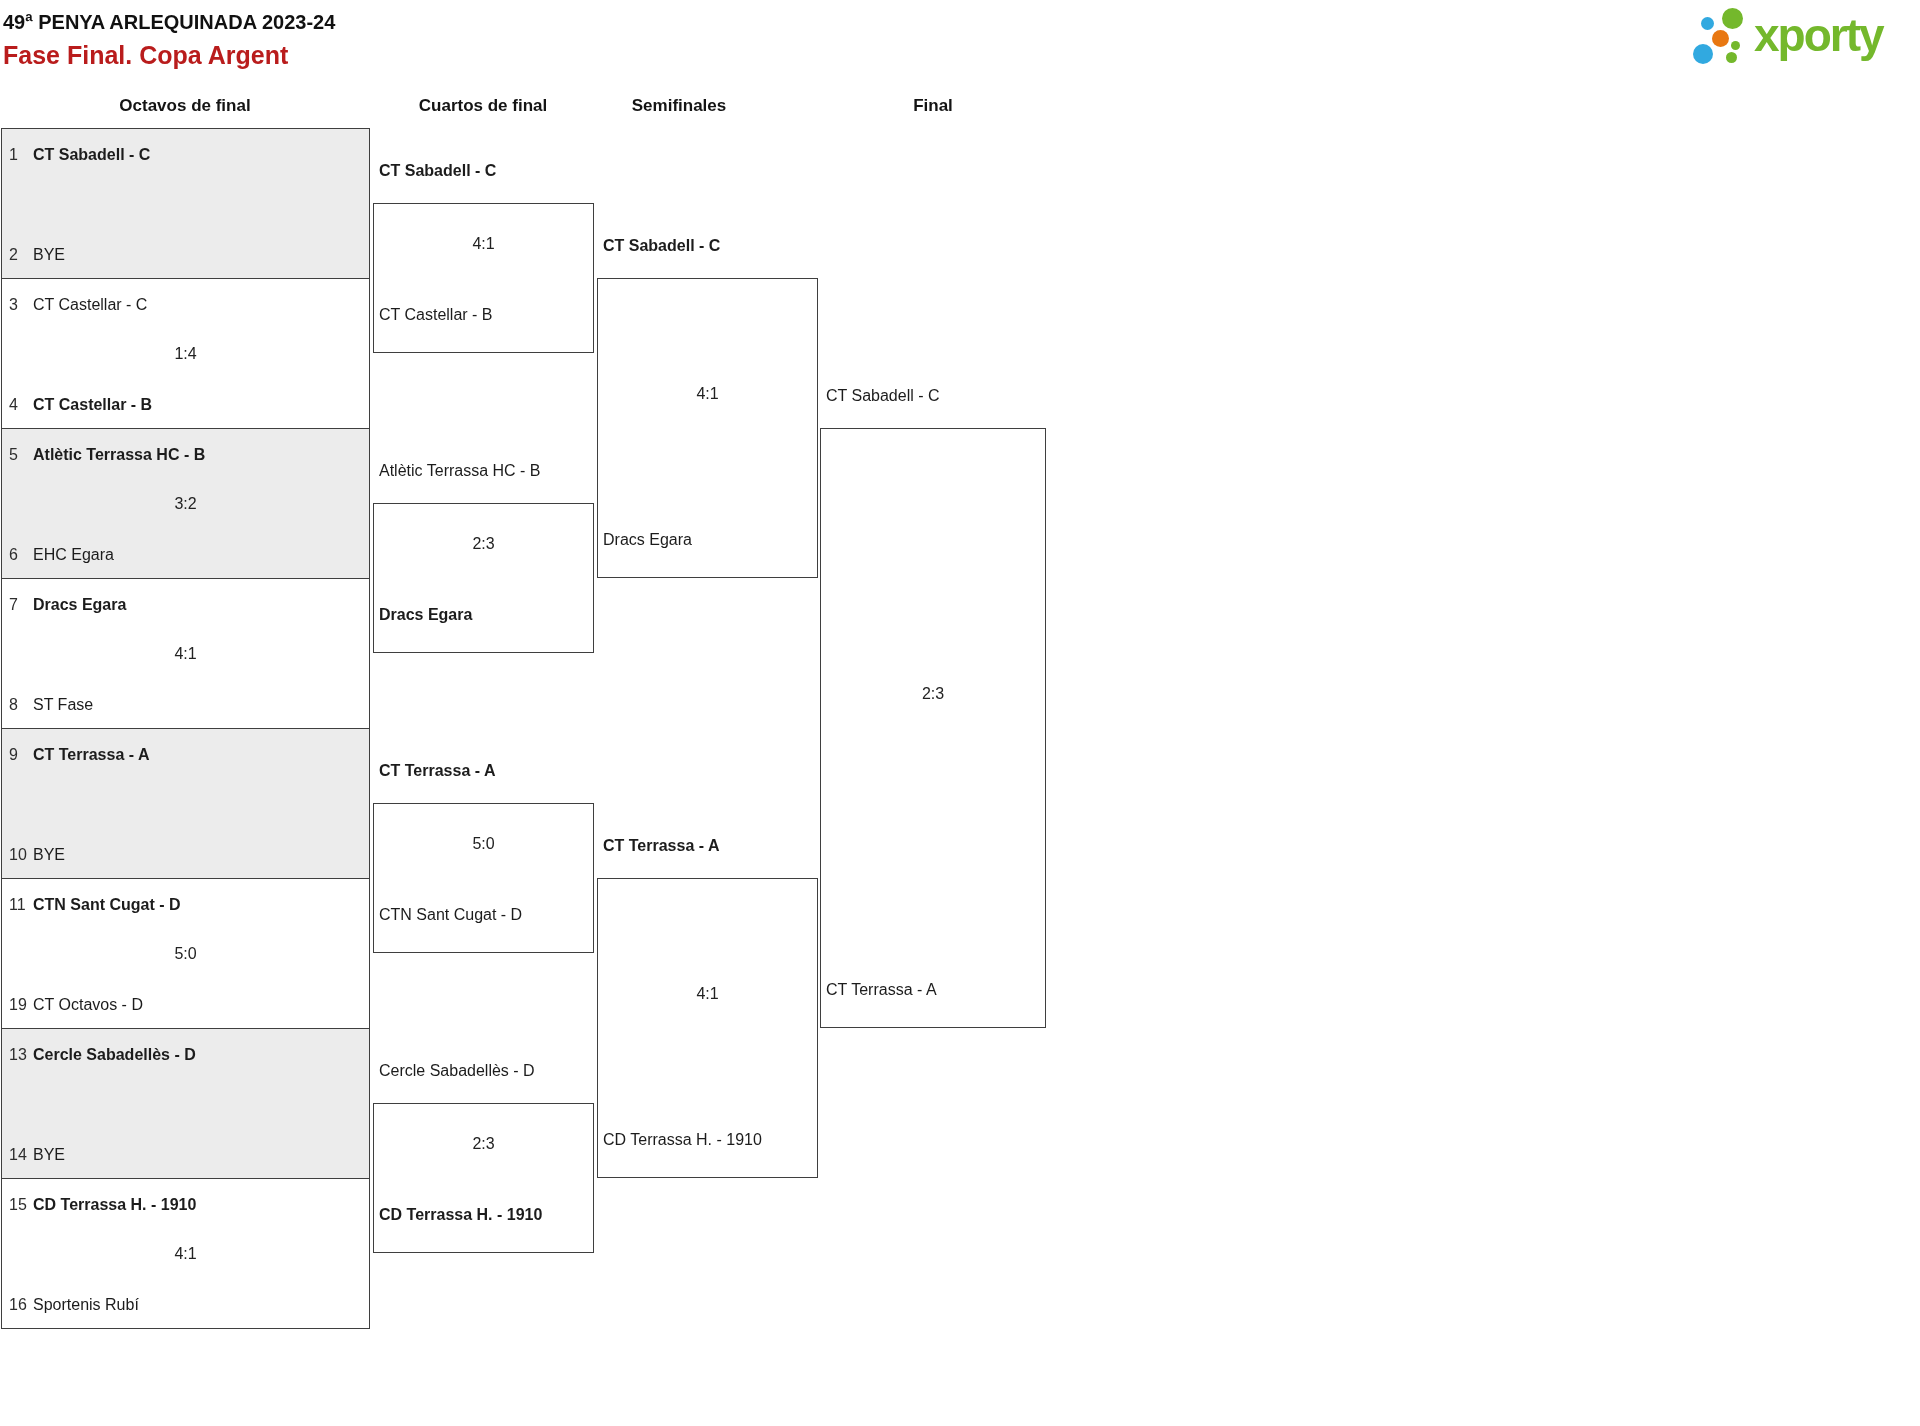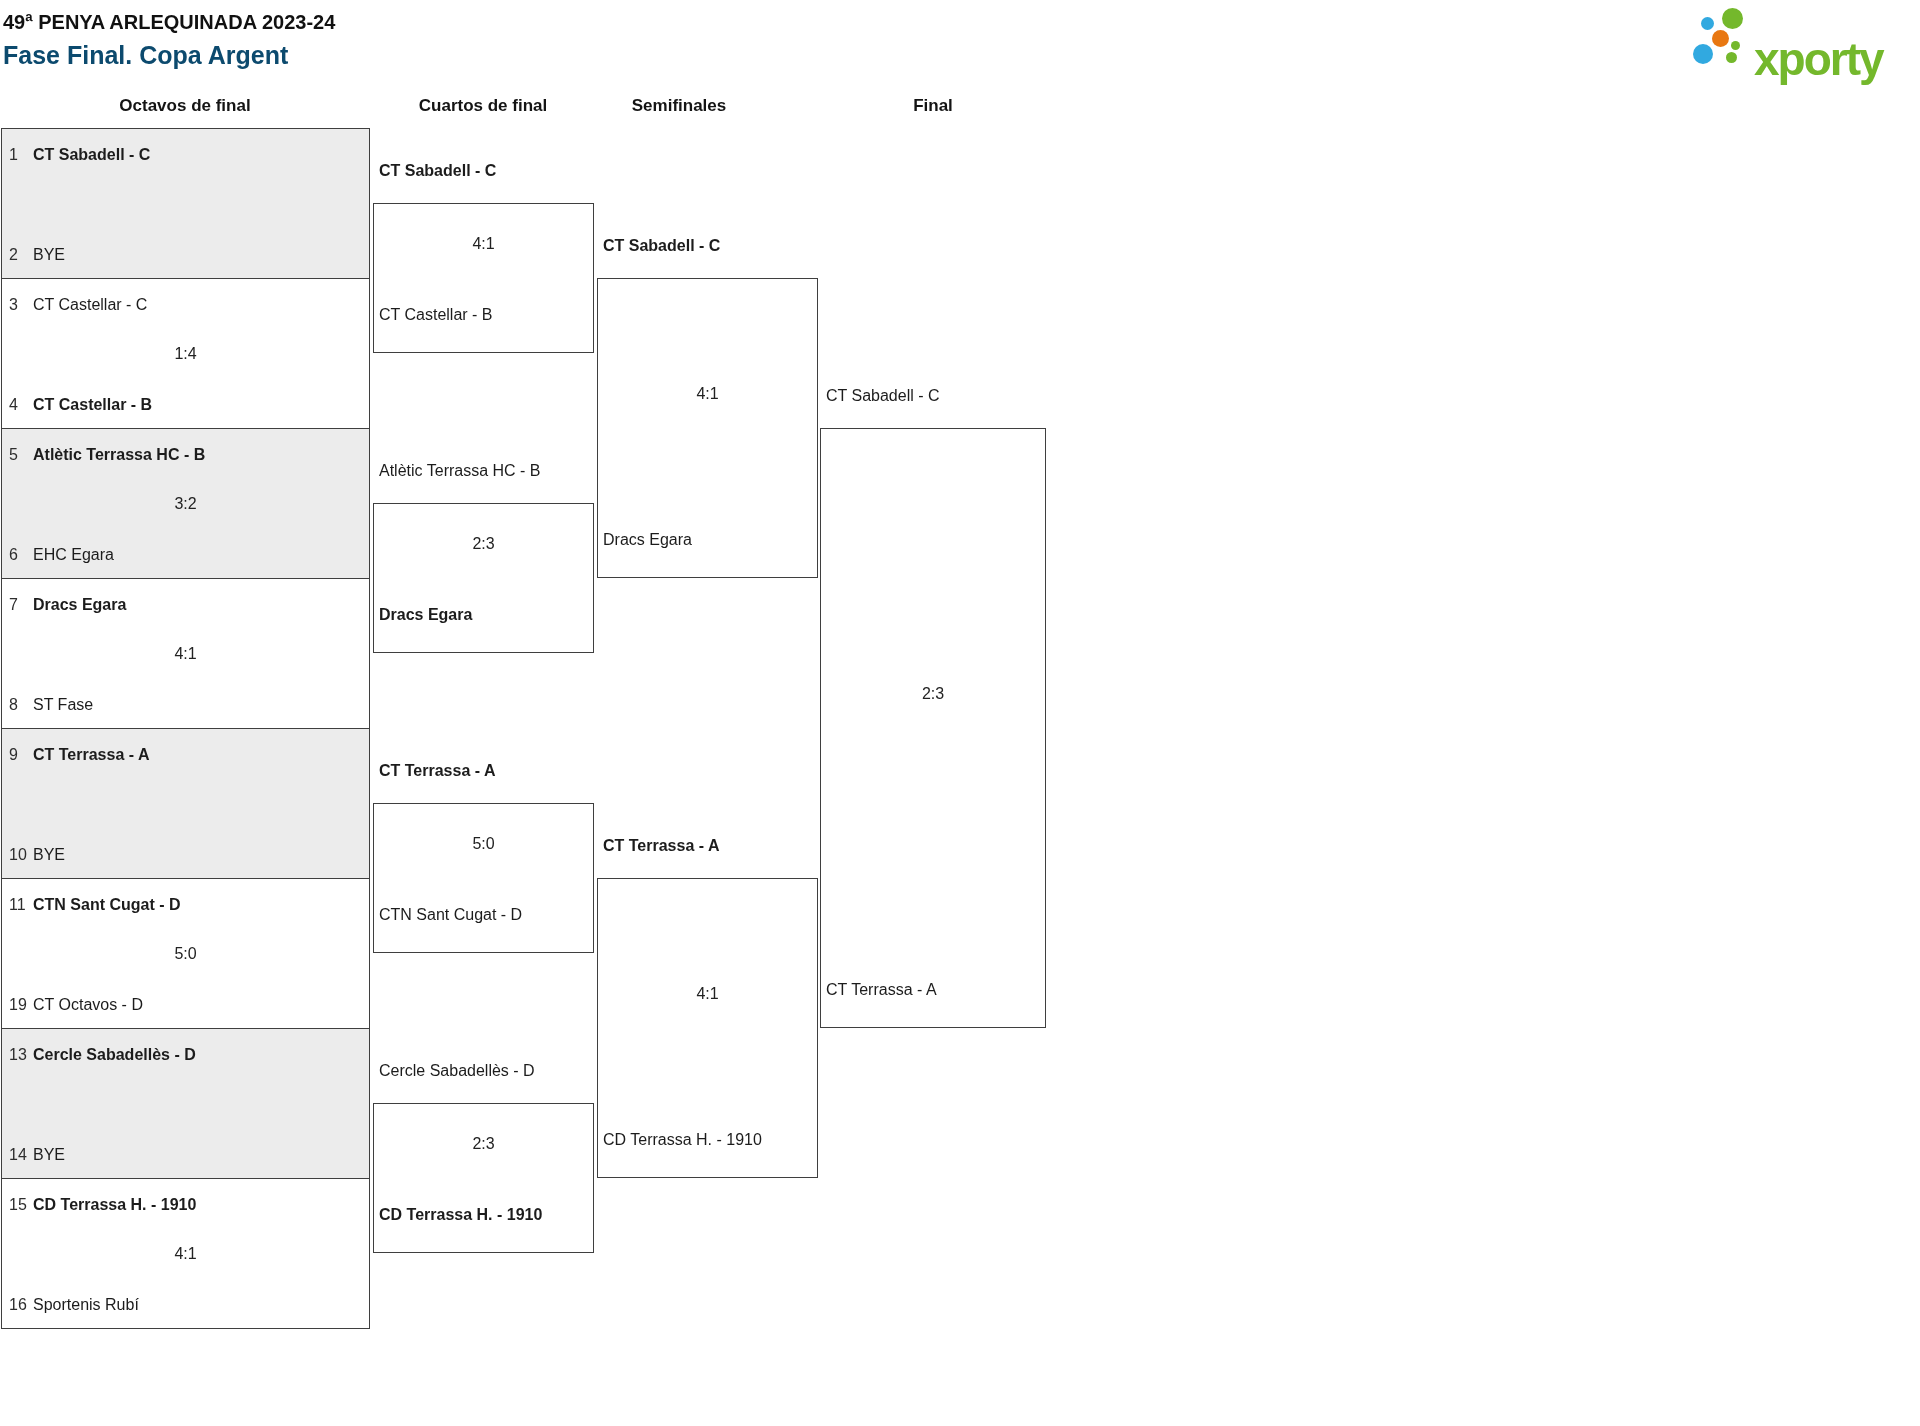--- a/index.html
+++ b/index.html
@@ -3,25 +3,25 @@
 <meta charset="utf-8">
 <style>
   html,body{margin:0;padding:0;background:#fff;}
   #canvas{
     position:relative;width:1920px;height:1426px;background:#ffffff;
     font-family:"Liberation Sans","DejaVu Sans",sans-serif;color:#1c1c1c;overflow:hidden;
   }
   
   .title-block{position:absolute;left:3px;top:6px;}
   .title{font-size:20px;font-weight:700;color:#111;line-height:33px;white-space:nowrap;}
-  .subtitle{font-size:25px;font-weight:700;color:#0c4a6e;line-height:32px;white-space:nowrap;}
+  .subtitle{font-size:25px;font-weight:700;color:#b91c1c;line-height:32px;white-space:nowrap;}
   
   .logo{position:absolute;left:1690px;top:2px;width:225px;height:66px;cursor:pointer;}
   .dot{position:absolute;border-radius:50%;}
-  .logo-text{position:absolute;left:64px;top:8px;font-size:46px;font-weight:700;letter-spacing:-2px;line-height:50px;margin-top:24px;}
+  .logo-text{position:absolute;left:64px;top:8px;font-size:46px;font-weight:700;letter-spacing:-2px;line-height:50px;}
   
   .col-header{position:absolute;top:96px;width:240px;text-align:center;font-size:17px;font-weight:600;color:#141414;}
   
   .r16{position:absolute;left:1px;width:369px;height:151px;border:1px solid #3f3f3f;box-sizing:border-box;background:#fff;}
   .r16.shaded{background:#ececec;}
   .r16 .p{position:absolute;left:0;right:2px;height:22px;line-height:22px;font-size:16px;white-space:nowrap;}
   .r16 .p.top{top:15px;}
   .r16 .p.bot{bottom:12px;}
   .seed{position:absolute;left:7px;width:22px;font-weight:400;color:#2e2e2e;}
   .nm{position:absolute;left:31px;right:2px;color:#1c1c1c;font-weight:400;white-space:nowrap;overflow:hidden;}

